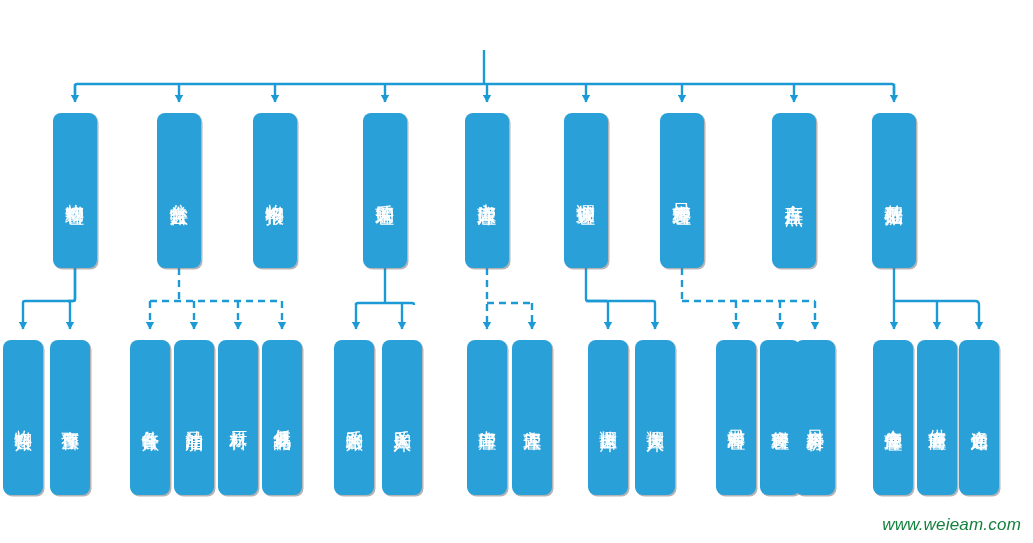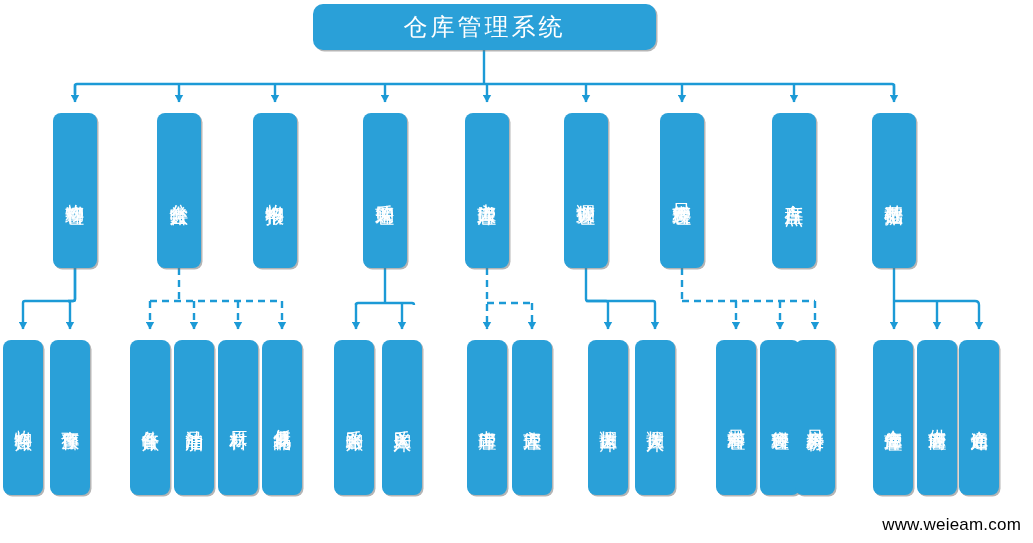--- a/index.html
+++ b/index.html
@@ -33,23 +33,24 @@
   }
   .node.root{
     border-radius:10px;
     writing-mode:horizontal-tb;
     letter-spacing:3px;
   }
   .watermark{
     position:absolute;
     right:12px;
     bottom:8px;
-    color:#000000;
+    color:#15803d;
     font-size:17px;
     letter-spacing:0.2px;
+    font-style:italic;
   }
 </style>
 </head>
 <body>
 
 <div id="canvas">
 
   <svg id="svg-layer" viewBox="0 0 1033 543">
     <defs>
       <marker id="arrow" markerWidth="9" markerHeight="9" refX="4.2" refY="7.6" orient="0" markerUnits="userSpaceOnUse">
@@ -117,21 +118,20 @@
       <path d="M815,301 L815,329" stroke="#1C9AD6" stroke-width="2.4" fill="none" stroke-dasharray="7 5" marker-end="url(#arrow)"></path>
     </g>
 
     <g>
       <path d="M894,268 L894,329" stroke="#1C9AD6" stroke-width="2.4" fill="none" marker-end="url(#arrow)"></path>
       <path d="M894,301 L975,301 Q979,301 979,305 L979,329" stroke="#1C9AD6" stroke-width="2.4" fill="none" marker-end="url(#arrow)"></path>
       <path d="M937,301 L937,329" stroke="#1C9AD6" stroke-width="2.4" fill="none" marker-end="url(#arrow)"></path>
     </g>
   </svg>
 
-  <div class="node root" style="left: 313px; top: 4px; width: 343px; height: 46px; font-size: 24px;">仓库管理系统</div>
 
   <div id="level2-layer">
       <div class="node vertical" style="left: 53px; top: 113px; width: 44px; height: 155px; font-size: 19px;">物料管理</div>
       <div class="node vertical" style="left: 157px; top: 113px; width: 44px; height: 155px; font-size: 19px;">分类台账</div>
       <div class="node vertical" style="left: 253px; top: 113px; width: 44px; height: 155px; font-size: 19px;">物料申报</div>
       <div class="node vertical" style="left: 363px; top: 113px; width: 44px; height: 155px; font-size: 19px;">采购管理</div>
       <div class="node vertical" style="left: 465px; top: 113px; width: 44px; height: 155px; font-size: 19px;">出入库管理</div>
       <div class="node vertical" style="left: 564px; top: 113px; width: 44px; height: 155px; font-size: 19px;">调拨管理</div>
       <div class="node vertical" style="left: 660px; top: 113px; width: 44px; height: 155px; font-size: 19px;">呆废料管理</div>
       <div class="node vertical" style="left: 772px; top: 113px; width: 44px; height: 155px; font-size: 19px;">库存盘点</div>

